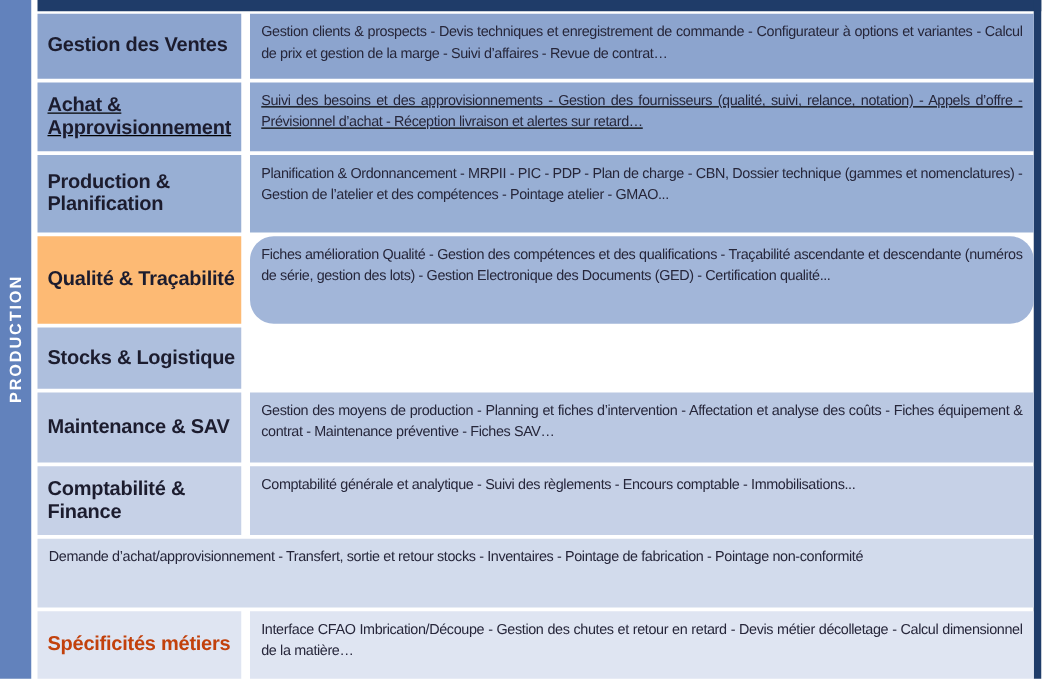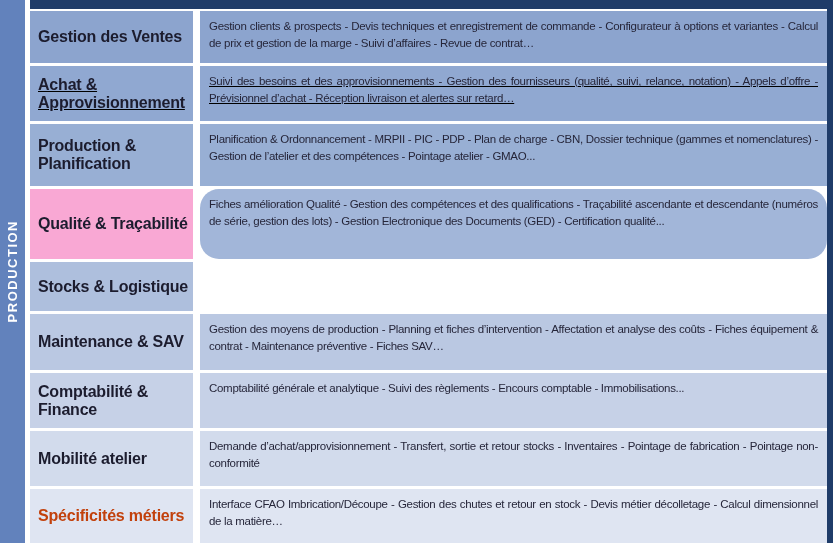--- a/index.html
+++ b/index.html
@@ -89,36 +89,35 @@
       </div>
       <div class="row" style="height: 55px; text-decoration: underline;">
         <div class="label-cell" style="background: rgb(144, 168, 209); color: rgb(28, 28, 46);">Achat &amp; Approvisionnement</div>
         <div class="content-cell" style="background: rgb(144, 168, 209); color: rgb(38, 38, 58);">Suivi des besoins et des approvisionnements - Gestion des fournisseurs (qualité, suivi, relance, notation) - Appels d’offre - Prévisionnel d’achat - Réception livraison et alertes sur retard…</div>
       </div>
       <div class="row" style="height: 62px;">
         <div class="label-cell" style="background: rgb(152, 175, 212); color: rgb(28, 28, 46);">Production &amp; Planification</div>
         <div class="content-cell" style="background: rgb(152, 175, 212); color: rgb(38, 38, 58);">Planification &amp; Ordonnancement - MRPII - PIC - PDP - Plan de charge - CBN, Dossier technique (gammes et nomenclatures) - Gestion de l’atelier et des compétences - Pointage atelier - GMAO...</div>
       </div>
       <div class="row" style="height: 70px;">
-        <div class="label-cell" style="background: #f9a8d4; color: rgb(28, 28, 46);">Qualité &amp; Traçabilité</div>
+        <div class="label-cell" style="background: #fdba74; color: rgb(28, 28, 46);">Qualité &amp; Traçabilité</div>
         <div class="content-cell" style="background: rgb(162, 182, 217); color: rgb(38, 38, 58); border-radius: 19px;">Fiches amélioration Qualité - Gestion des compétences et des qualifications - Traçabilité ascendante et descendante (numéros de série, gestion des lots) - Gestion Electronique des Documents (GED) - Certification qualité...</div>
       </div>
       <div class="row" style="height: 49px;">
         <div class="label-cell" style="background: rgb(174, 191, 221); color: rgb(28, 28, 46);">Stocks &amp; Logistique</div>
       </div>
       <div class="row" style="height: 56px;">
         <div class="label-cell" style="background: rgb(186, 200, 226); color: rgb(28, 28, 46);">Maintenance &amp; SAV</div>
         <div class="content-cell" style="background: rgb(186, 200, 226); color: rgb(38, 38, 58);">Gestion des moyens de production - Planning et fiches d’intervention - Affectation et analyse des coûts - Fiches équipement &amp; contrat - Maintenance préventive - Fiches SAV…</div>
       </div>
       <div class="row" style="height: 55px;">
         <div class="label-cell" style="background: rgb(198, 209, 231); color: rgb(28, 28, 46);">Comptabilité &amp; Finance</div>
         <div class="content-cell" style="background: rgb(198, 209, 231); color: rgb(38, 38, 58);">Comptabilité générale et analytique - Suivi des règlements - Encours comptable - Immobilisations...</div>
       </div>
       <div class="row" style="height: 55px;">
-        <div class="label-cell" style="background: rgb(210, 219, 236); color: rgb(28, 28, 46);">Mobilité atelier</div>
         <div class="content-cell" style="background: rgb(210, 219, 236); color: rgb(38, 38, 58);">Demande d’achat/approvisionnement - Transfert, sortie et retour stocks - Inventaires - Pointage de fabrication - Pointage non-conformité</div>
       </div>
       <div class="row" style="height: 54px;">
         <div class="label-cell" style="background: rgb(223, 229, 242); color: #c2410c;">Spécificités métiers</div>
-        <div class="content-cell" style="background: rgb(223, 229, 242); color: rgb(38, 38, 58);">Interface CFAO Imbrication/Découpe - Gestion des chutes et retour en stock - Devis métier décolletage - Calcul dimensionnel de la matière…</div>
+        <div class="content-cell" style="background: rgb(223, 229, 242); color: rgb(38, 38, 58);">Interface CFAO Imbrication/Découpe - Gestion des chutes et retour en retard - Devis métier décolletage - Calcul dimensionnel de la matière…</div>
       </div>
     </div>
 </div>
 
 </body></html>

